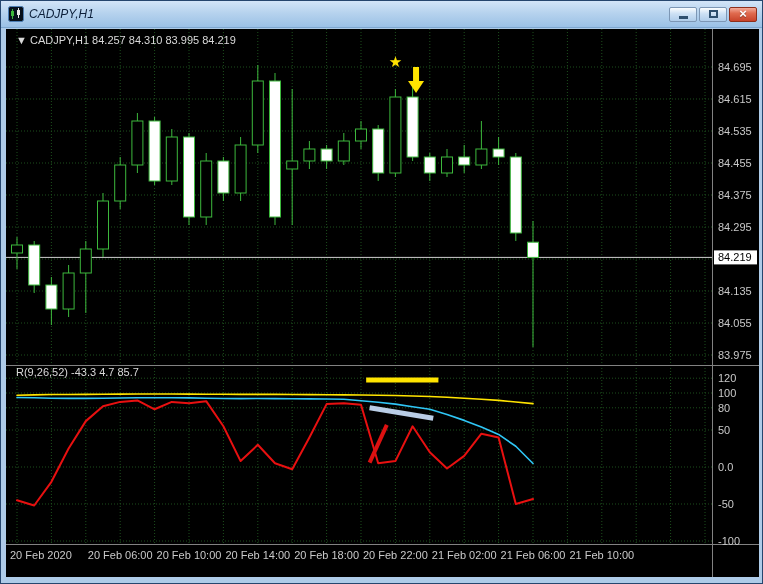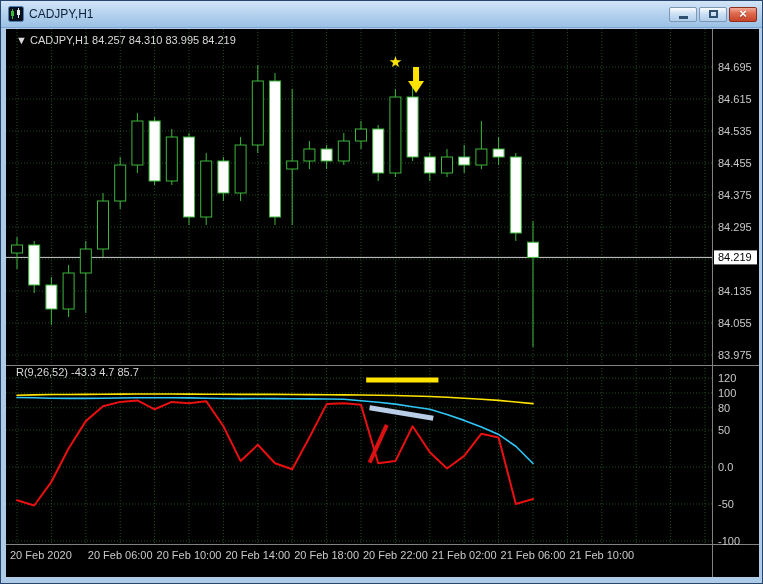--- a/index.html
+++ b/index.html
@@ -2,21 +2,21 @@
 <html><head>
 <meta charset="utf-8">
 <style>
   html,body{margin:0;padding:0;background:#d6d3ce;font-family:"Liberation Sans",sans-serif;}
   .window{position:relative;width:763px;height:584px;box-sizing:border-box;
     border:1px solid #26466e;background:#aecbe8;overflow:hidden;}
   .titlebar{position:absolute;top:0;left:0;right:0;height:27px;
     background:linear-gradient(#d3e5f8 0%,#b7d3ee 45%,#9bc1e6 100%);
     border-bottom:1px solid #7da7d0;display:flex;align-items:center;padding:0 5px;box-sizing:border-box;}
   .app-icon{width:16px;height:16px;margin:0 5px 0 2px;flex:0 0 auto;}
-  .title{font-size:12px;color:#0c1f3a;flex:1;white-space:nowrap;overflow:hidden;}
+  .title{font-size:12px;color:#0c1f3a;flex:1;white-space:nowrap;overflow:hidden;font-style:italic;}
   .controls{display:flex;gap:2px;flex:0 0 auto;}
   .btn{width:28px;height:15px;border:1px solid #7d97b5;border-radius:2px;
     display:flex;align-items:center;justify-content:center;
     background:linear-gradient(#fbfdfe,#cce0f4 45%,#b0cdea);cursor:pointer;box-sizing:border-box;}
   .btn.close{background:linear-gradient(#f2ab9a,#e06b4f 40%,#c8432a);border-color:#8e2f1c;}
   .glyph-min{width:9px;height:3px;background:#2e4f6e;margin-top:7px;}
   .glyph-max{width:9px;height:8px;border:2px solid #2e4f6e;box-sizing:border-box;}
   .glyph-close{color:#fff;font-size:13px;font-weight:bold;line-height:12px;text-shadow:0 1px 1px rgba(0,0,0,.4);}
   .chart-wrap{position:absolute;top:28px;left:5px;width:753px;height:548px;background:#000;}
   svg#chart{display:block;}

